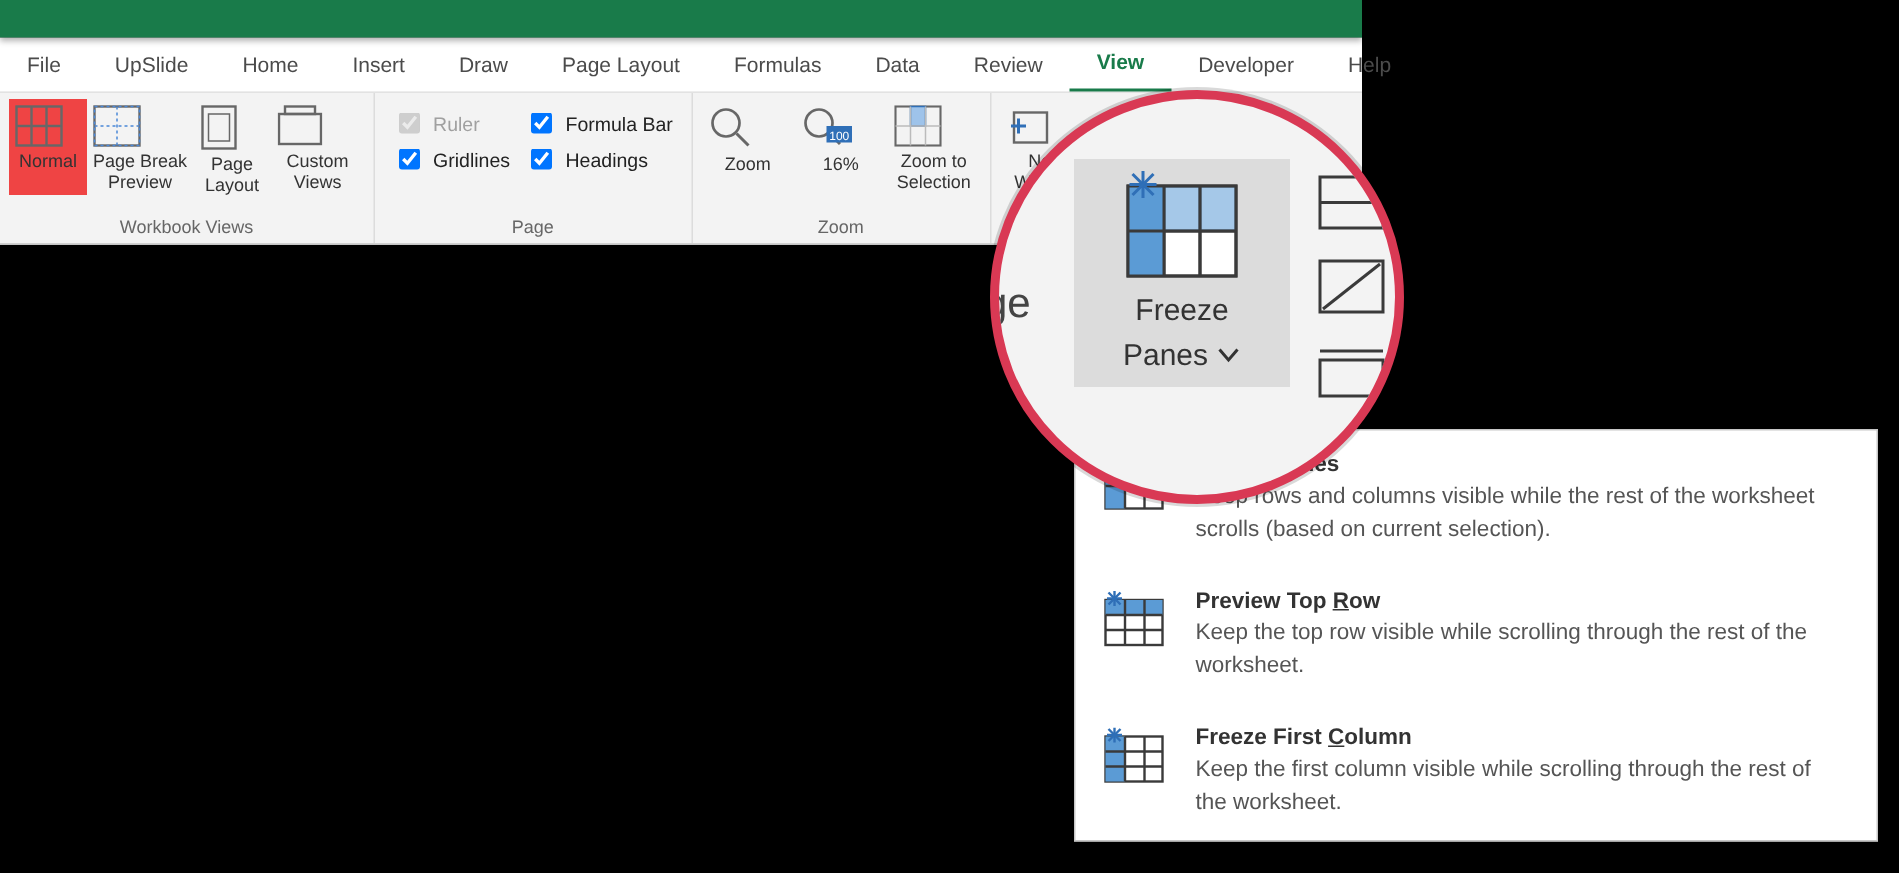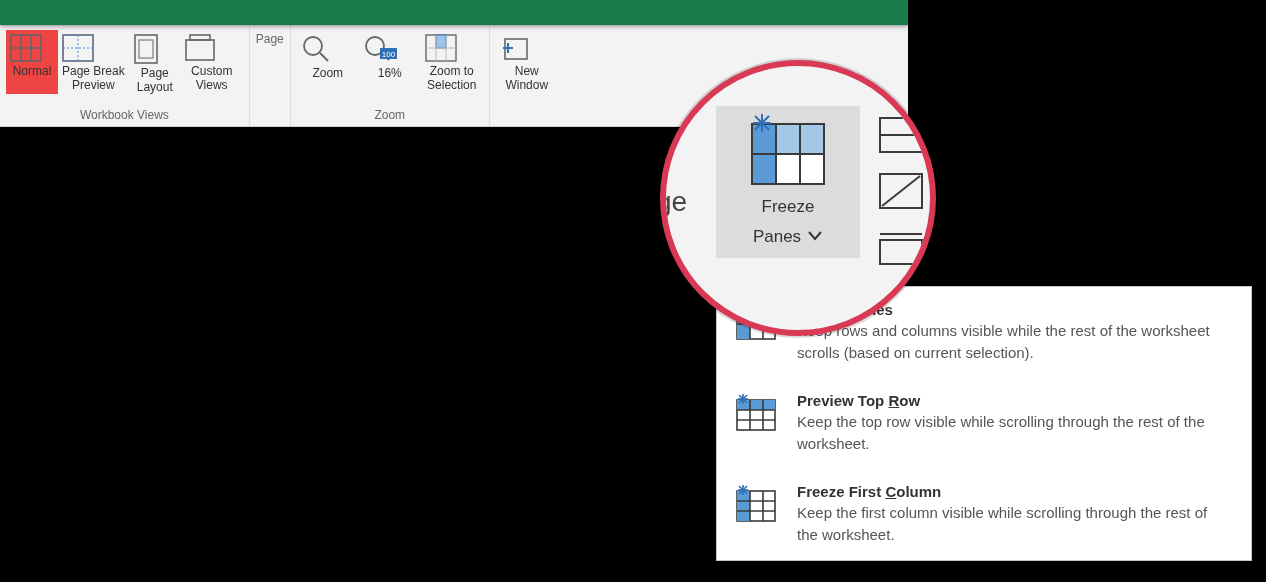--- a/index.html
+++ b/index.html
@@ -22,39 +22,53 @@
   .show-grid input[type=checkbox]{width:14px;height:14px;}
   .show-grid .disabled{color:#a0a0a0;}
   
   .mag{position:absolute;left:660px;top:60px;width:264px;height:264px;border:6px solid #d93954;border-radius:50%;
        background:#f3f3f3;box-shadow:0 0 0 2px rgba(0,0,0,.15);overflow:hidden;z-index:5;}
   .mag-inner{position:absolute;left:0;top:0;right:0;bottom:0;display:flex;align-items:center;}
   .mag-left{position:absolute;left:-10px;top:120px;font-size:28px;color:#444;}
   .mag-right{position:absolute;right:6px;top:50px;display:flex;flex-direction:column;gap:18px;}
   .mag-side-ic svg{stroke:#3a3a3a;}
   .freeze-btn{position:absolute;left:50px;top:40px;width:132px;background:#dcdcdc;padding:8px 6px 6px;text-align:center;}
-  .freeze-btn .fl{font-size:17px;line-height:30px;color:#333;}
+  .freeze-btn .fl{font-size:20px;line-height:30px;color:#333;}
   .chev{display:inline-block;margin-left:6px;}
   
   .menu{position:absolute;left:716px;top:286px;width:534px;background:#fff;border:1px solid #c7c7c7;box-shadow:0 3px 10px rgba(0,0,0,.25);z-index:4;}
   .mitem{display:flex;gap:20px;padding:14px 18px 14px 18px;}
   .mitem + .mitem{border-top:none;}
   .mitem .mtitle{font-size:15px;font-weight:600;color:#333;margin-bottom:2px;}
   .mitem .mtitle u{text-decoration:underline;}
   .mitem .mdesc{font-size:15px;color:#555;line-height:22px;max-width:420px;}
   .micon{flex:none;width:42px;padding-top:2px;}
 </style>
 </head>
 <body>
 
 <div class="app">
   <div class="titlebar"></div>
 
   <div class="ribbon-wrap">
 
+    <div class="tabs">
+      <div class="tab">File</div>
+      <div class="tab">UpSlide</div>
+      <div class="tab">Home</div>
+      <div class="tab">Insert</div>
+      <div class="tab">Draw</div>
+      <div class="tab">Page Layout</div>
+      <div class="tab">Formulas</div>
+      <div class="tab">Data</div>
+      <div class="tab">Review</div>
+      <div class="tab active">View</div>
+      <div class="tab">Developer</div>
+      <div class="tab">Help</div>
+    </div>
 
     <div class="ribbon">
 
       <div class="group">
         <div class="group-body">
           <div class="big-btn sel" style="min-width:44px;">
             <svg width="32" height="28" viewBox="0 0 32 28">
               <rect x="1" y="1" width="30" height="26" fill="none" stroke="#676767" stroke-width="1.6"></rect>
               <line x1="11" y1="1" x2="11" y2="27" stroke="#676767" stroke-width="1.6"></line>
               <line x1="21" y1="1" x2="21" y2="27" stroke="#676767" stroke-width="1.6"></line>
@@ -83,20 +97,40 @@
               <rect x="1" y="6" width="28" height="20" fill="none" stroke="#676767" stroke-width="1.6"></rect>
               <rect x="5" y="1" width="20" height="5" fill="none" stroke="#676767" stroke-width="1.6"></rect>
             </svg>
             <div class="lab">Custom<br>Views</div>
           </div>
         </div>
         <div class="group-label">Workbook Views</div>
       </div>
 
       <div class="group">
+        <div class="group-body">
+          <div class="show-grid">
+            <label class="disabled">
+              <input type="checkbox" checked="" disabled="" style="">
+              <span>Ruler</span>
+            </label>
+            <label>
+              <input type="checkbox" checked="" style="">
+              <span>Formula Bar</span>
+            </label>
+            <label>
+              <input type="checkbox" checked="" style="">
+              <span>Gridlines</span>
+            </label>
+            <label>
+              <input type="checkbox" checked="" style="">
+              <span>Headings</span>
+            </label>
+          </div>
+        </div>
         <div class="group-label">Page</div>
       </div>
 
       <div class="group">
         <div class="group-body">
           <div class="big-btn">
             <svg width="30" height="30" viewBox="0 0 30 30">
               <circle cx="12" cy="12" r="9" fill="none" stroke="#676767" stroke-width="1.8"></circle>
               <line x1="19" y1="19" x2="27" y2="27" stroke="#676767" stroke-width="2"></line>
             </svg>

